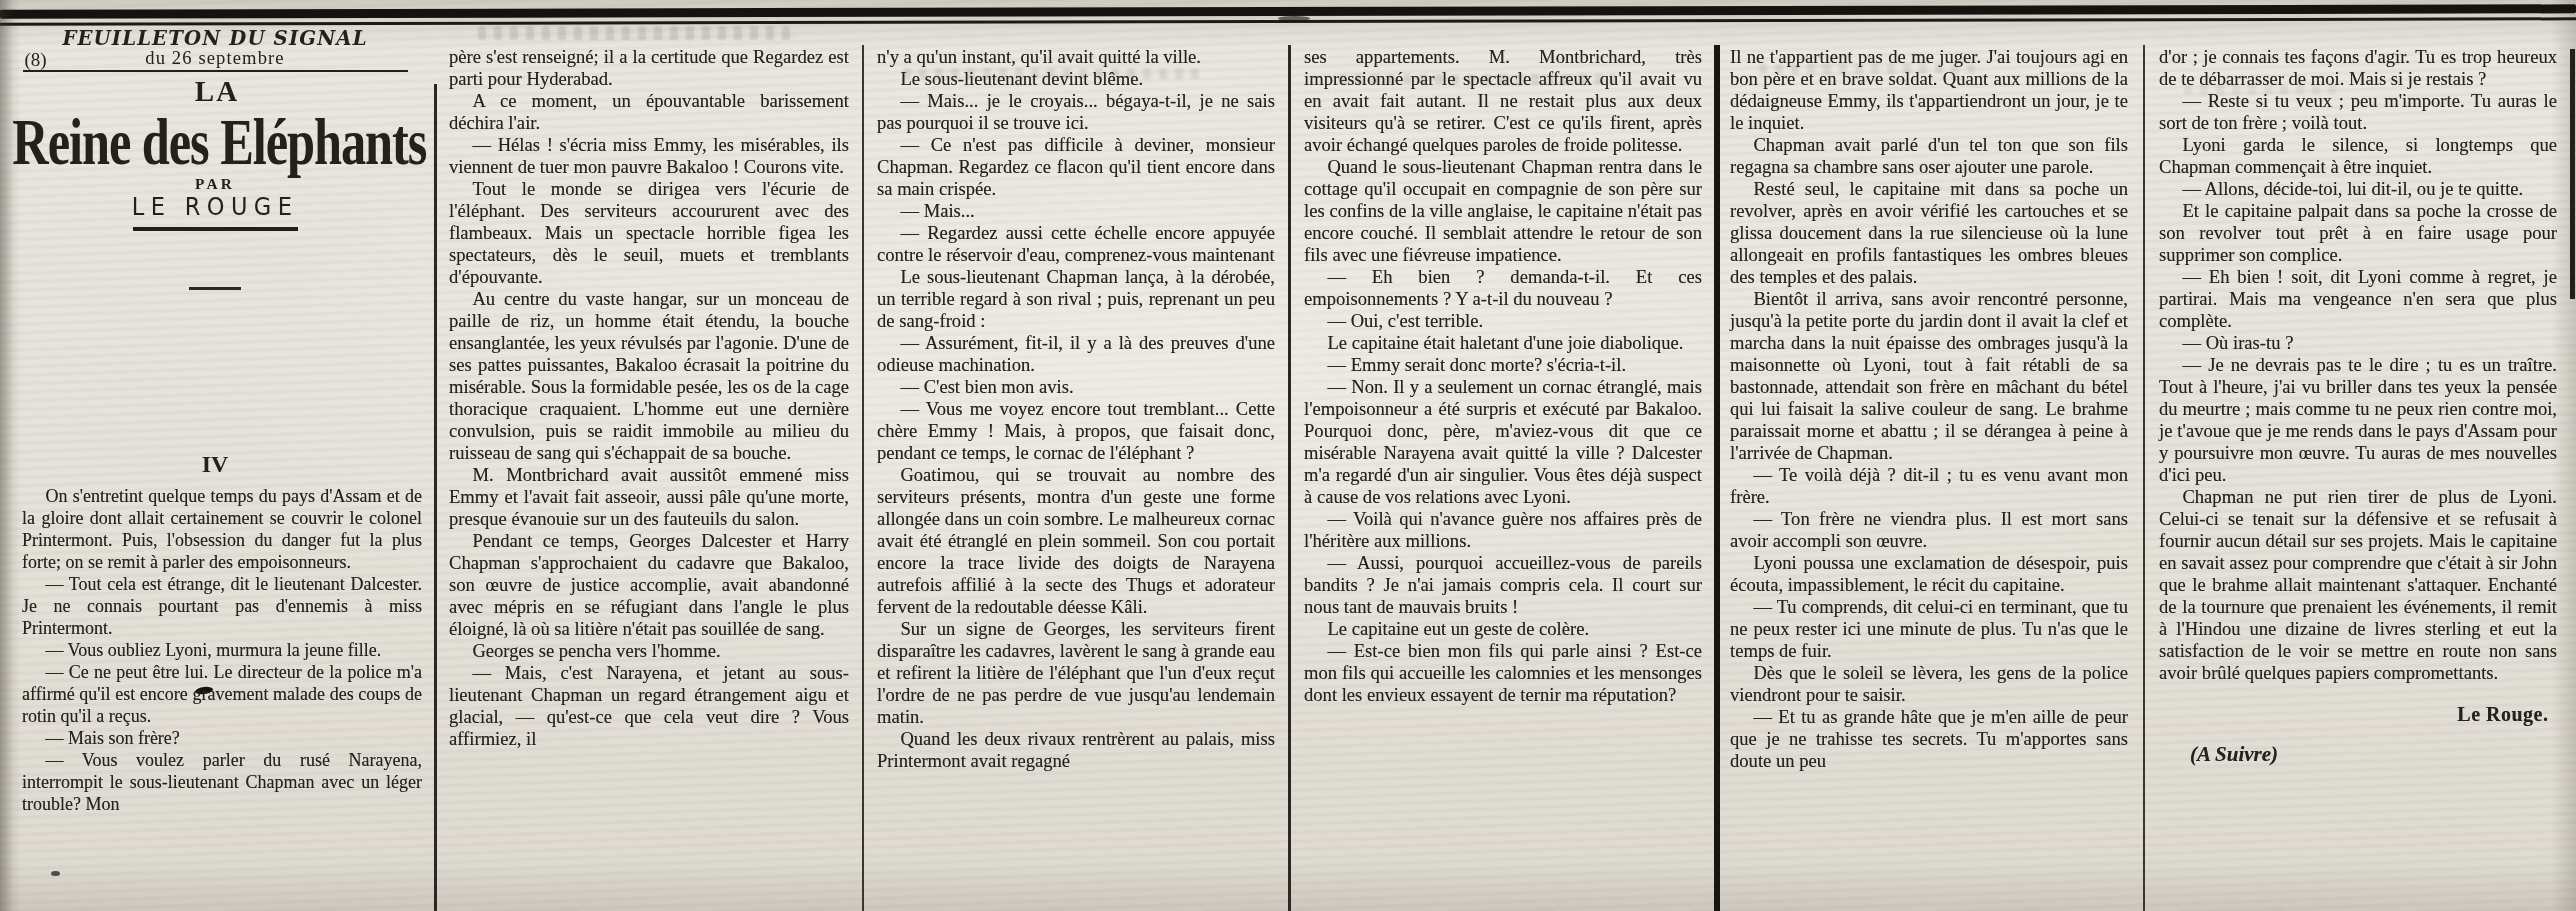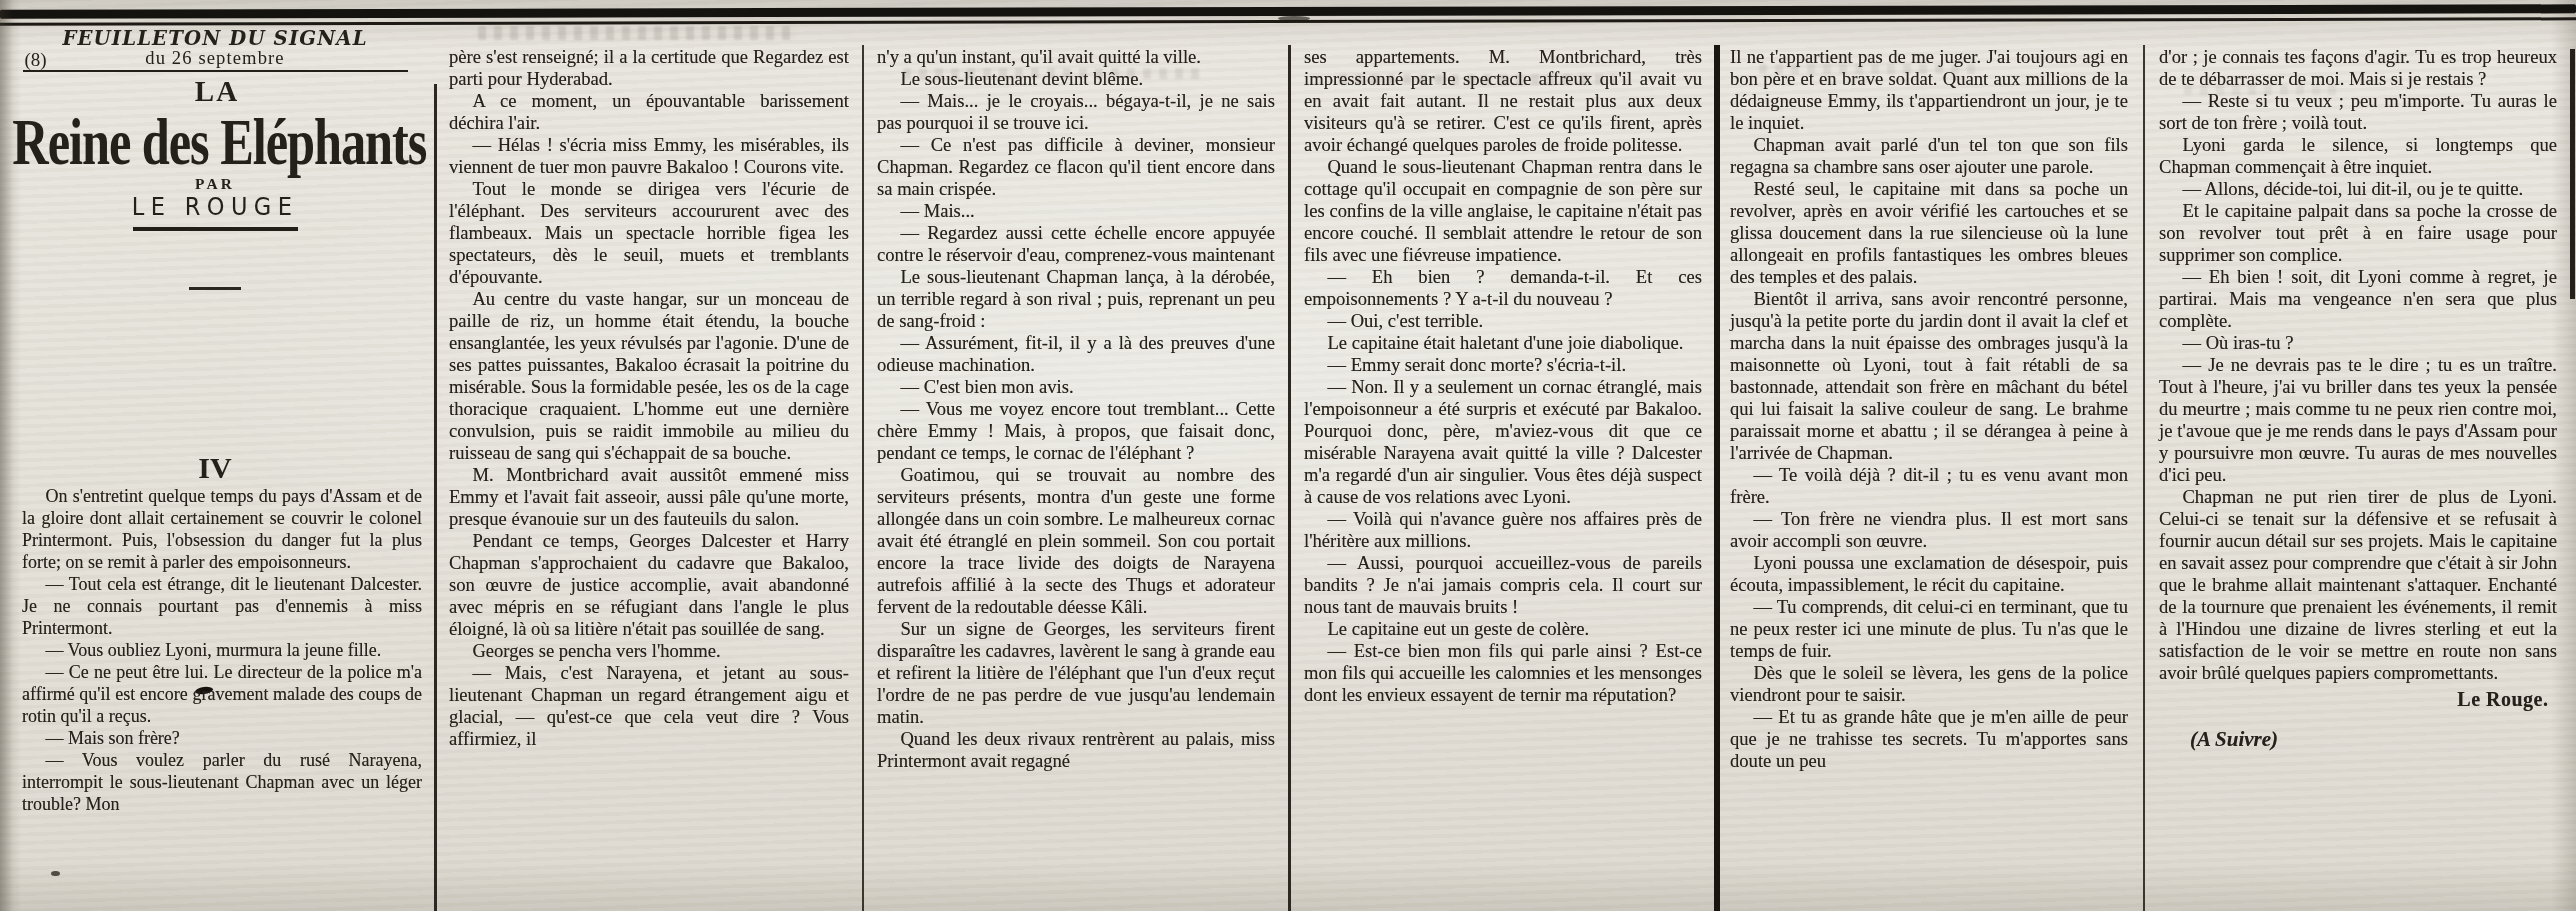--- a/index.html
+++ b/index.html
@@ -34,34 +34,34 @@
   .m-date{position:absolute;top:47px;left:21px;width:388px;text-align:center;font-size:18.6px;letter-spacing:1.1px;}
   .m-rule1{position:absolute;top:70px;left:23.4px;width:385px;height:2.1px;background:#221f19;}
   .m-la{position:absolute;top:75px;left:23px;width:388px;text-align:center;font-weight:bold;font-size:29px;letter-spacing:2.1px;}
   .m-title{position:absolute;top:104px;left:6.4px;width:418px;text-align:center;font-weight:bold;font-size:52px;
      letter-spacing:-1.1px;transform:scale(0.97,1.28);transform-origin:50% 0;white-space:nowrap;}
   .m-par{position:absolute;top:175px;left:21px;width:388px;text-align:center;font-weight:bold;font-size:15.4px;letter-spacing:3.2px;}
   .m-author{position:absolute;top:192px;left:21px;width:388px;text-align:center;font-weight:normal;font-size:25px;letter-spacing:6.4px;font-family:"DejaVu Sans",sans-serif;font-stretch:condensed;}
   .m-rule2{position:absolute;top:227px;left:133px;width:165px;height:3.7px;background:#221f19;}
   .m-part{position:absolute;top:240px;left:21px;width:388px;text-align:center;font-weight:bold;font-size:23.4px;letter-spacing:1.6px;font-family:"DejaVu Sans",sans-serif;}
   .m-rule3{position:absolute;top:287px;left:189px;width:52px;height:2.7px;background:#2a2620;}
-  .m-chapter{position:absolute;top:451px;left:21px;width:388px;text-align:center;font-weight:bold;font-size:30px;}
+  .m-chapter{position:absolute;top:451px;left:21px;width:388px;text-align:center;font-weight:bold;font-size:24px;}
 
   
   .textcol{position:absolute;font-size:18.6px;line-height:22px;text-align:justify;color:#26221b;
      text-shadow:0 0 0.5px rgba(38,34,27,0.45);}
   .textcol p{margin:0;text-indent:23.4px;}
   .textcol p.cont{text-indent:0;}
   .c1{left:22px;  top:485px;width:400px;font-size:18px;line-height:22px;}
   .c2{left:449px; top:46px; width:400px;}
   .c3{left:877px;top:46px; width:398px;}
   .c4{left:1304px;top:46px; width:398px;}
   .c5{left:1730px;top:46px; width:398px;}
   .c6{left:2159px;top:46px; width:398px;}
-  .signature{text-align:right;font-weight:bold;padding-right:8.5px;margin-top:4px;font-size:20px;letter-spacing:0.5px;}
+  .signature{text-align:right;font-weight:bold;padding-right:8.5px;margin-top:19px;font-size:20px;letter-spacing:0.5px;}
   .suivre{font-style:italic;font-weight:bold;margin-top:18px;text-indent:31px;font-size:21px;}
 
   
   .ghost{position:absolute;height:14px;border-radius:2.1px;filter:blur(1.1px);opacity:0.55;
      background:repeating-linear-gradient(90deg, rgba(92,86,74,0.30) 0 8.5px, rgba(92,86,74,0.02) 8.5px 16px);}
   .g2{left:478px;top:25.5px;width:319px;}
   .g3{left:903px;top:68px;width:298px;height:10.6px;opacity:0.4;}
   .g4{left:1339px;top:74px;width:276px;height:10.6px;opacity:0.4;}
   .g5{left:1759px;top:64px;width:223px;height:9.6px;opacity:0.35;}
   .g6{left:2184px;top:85px;width:159px;height:9.6px;opacity:0.3;}

